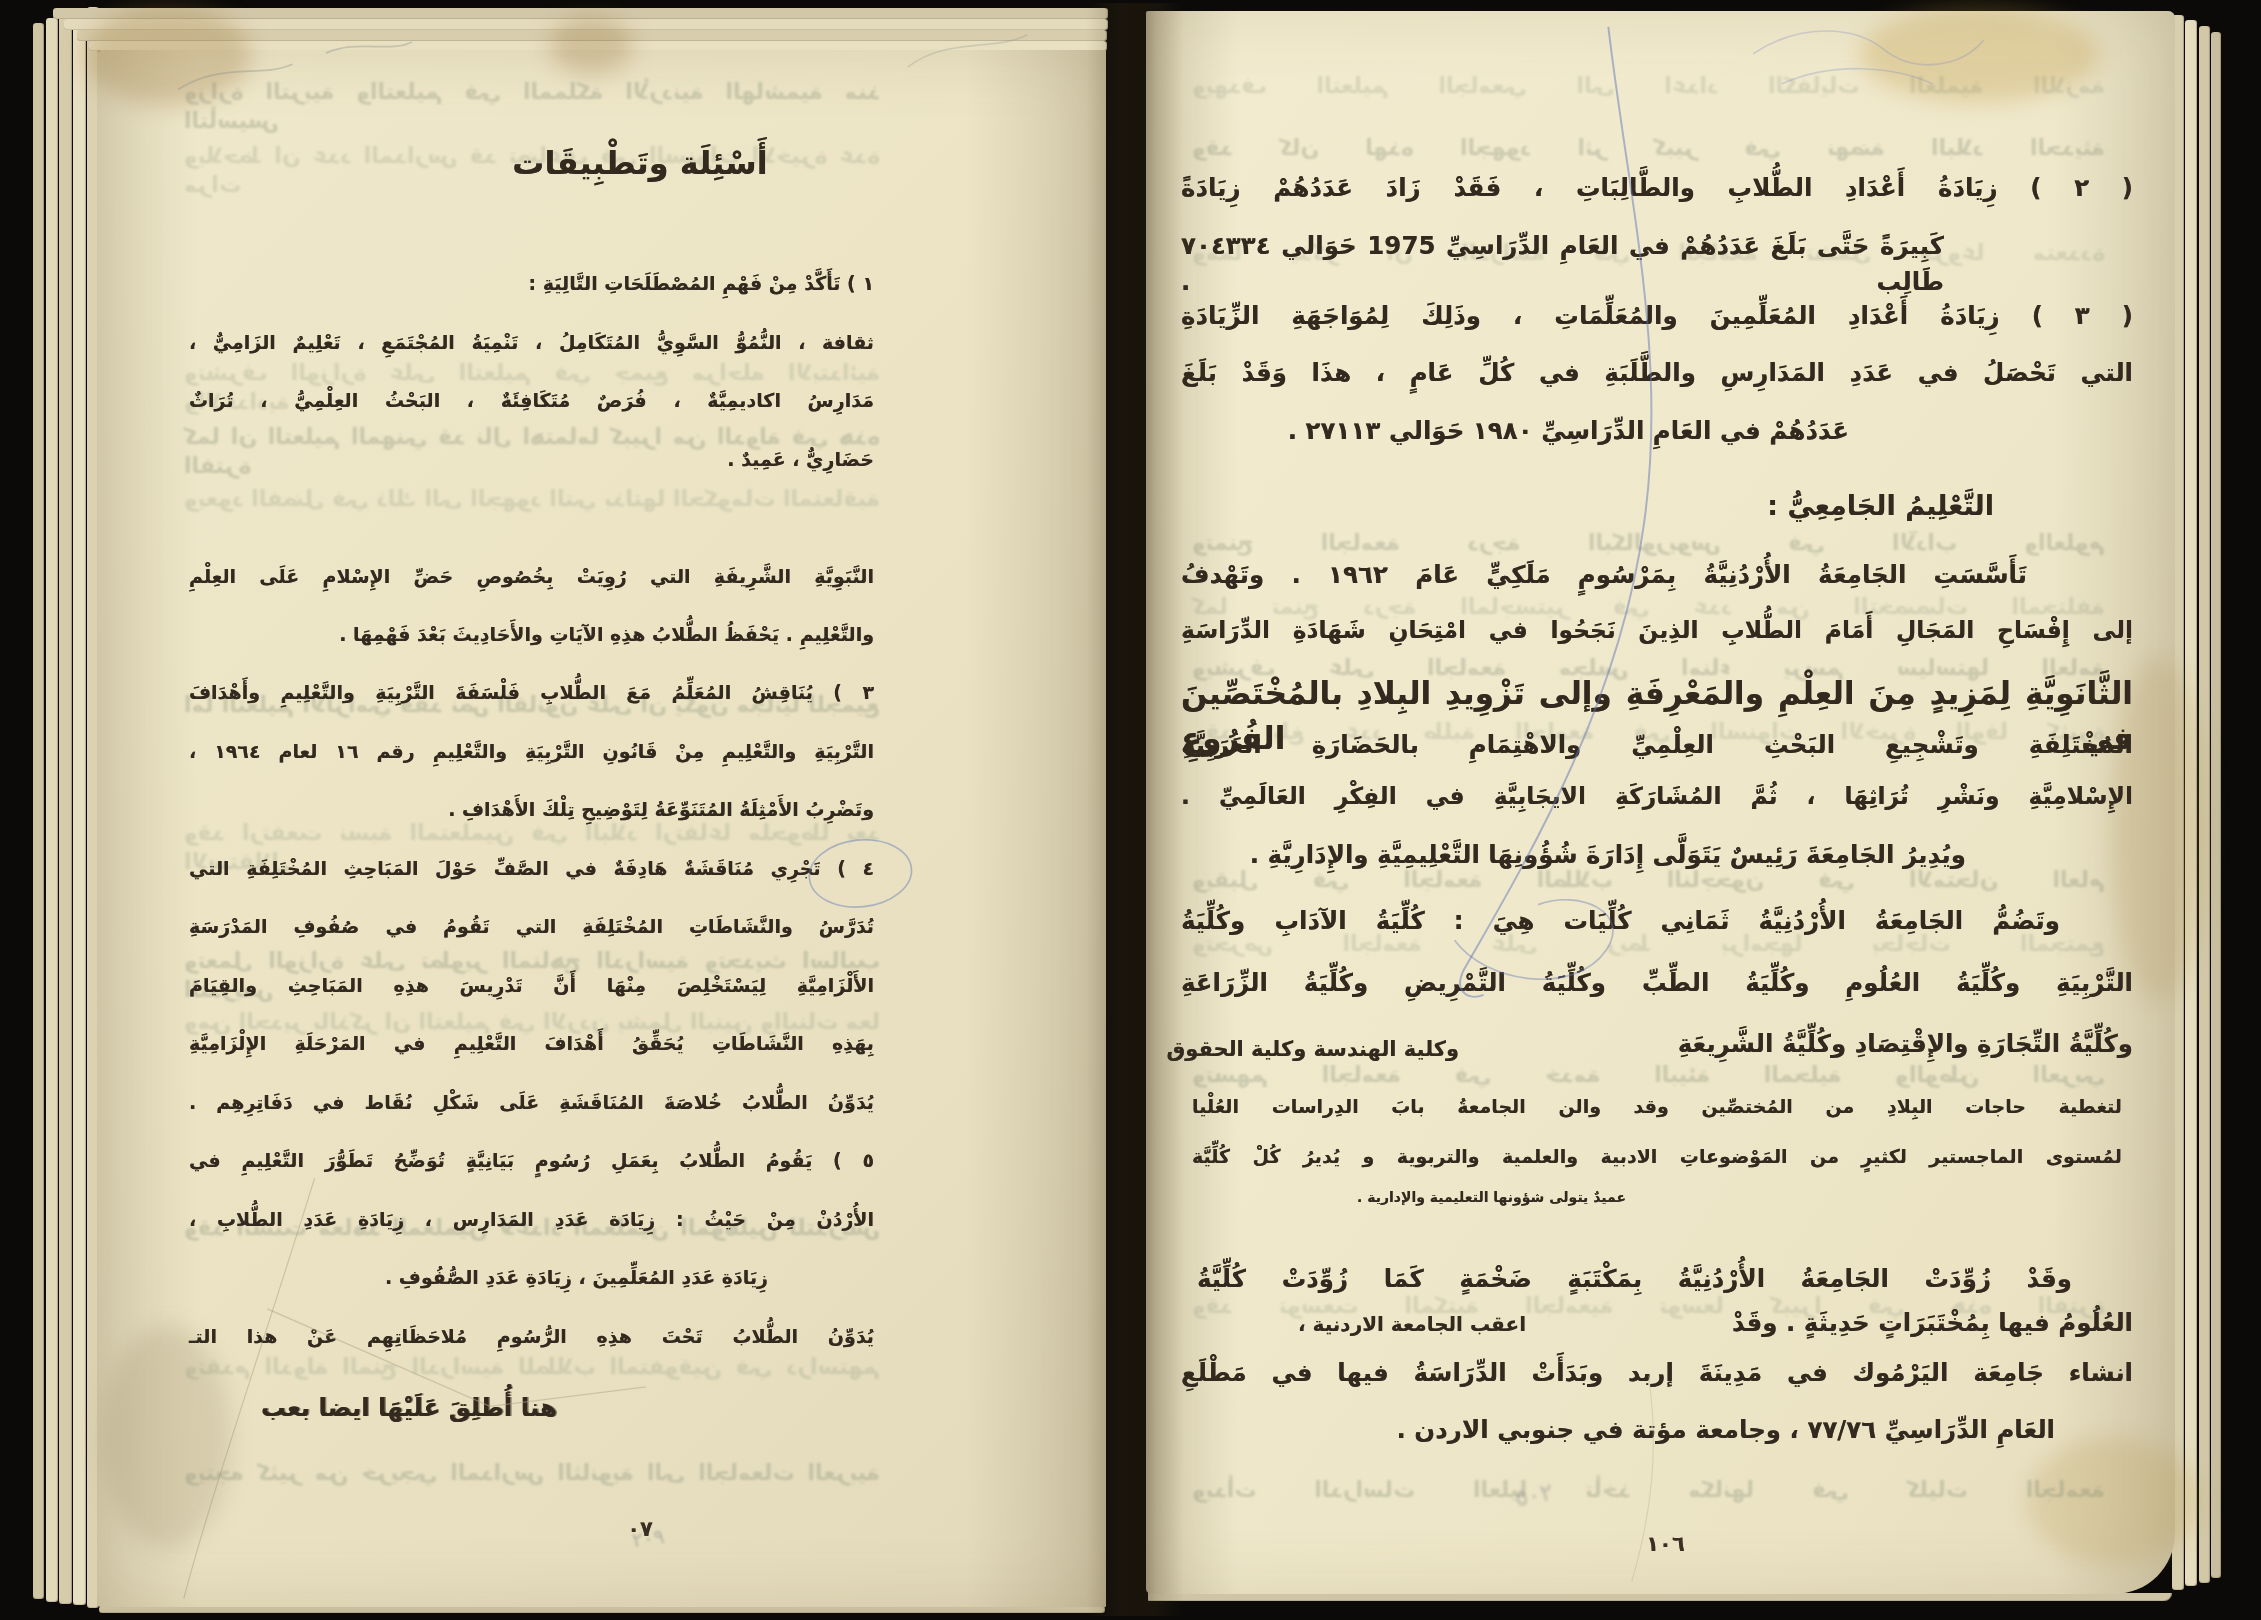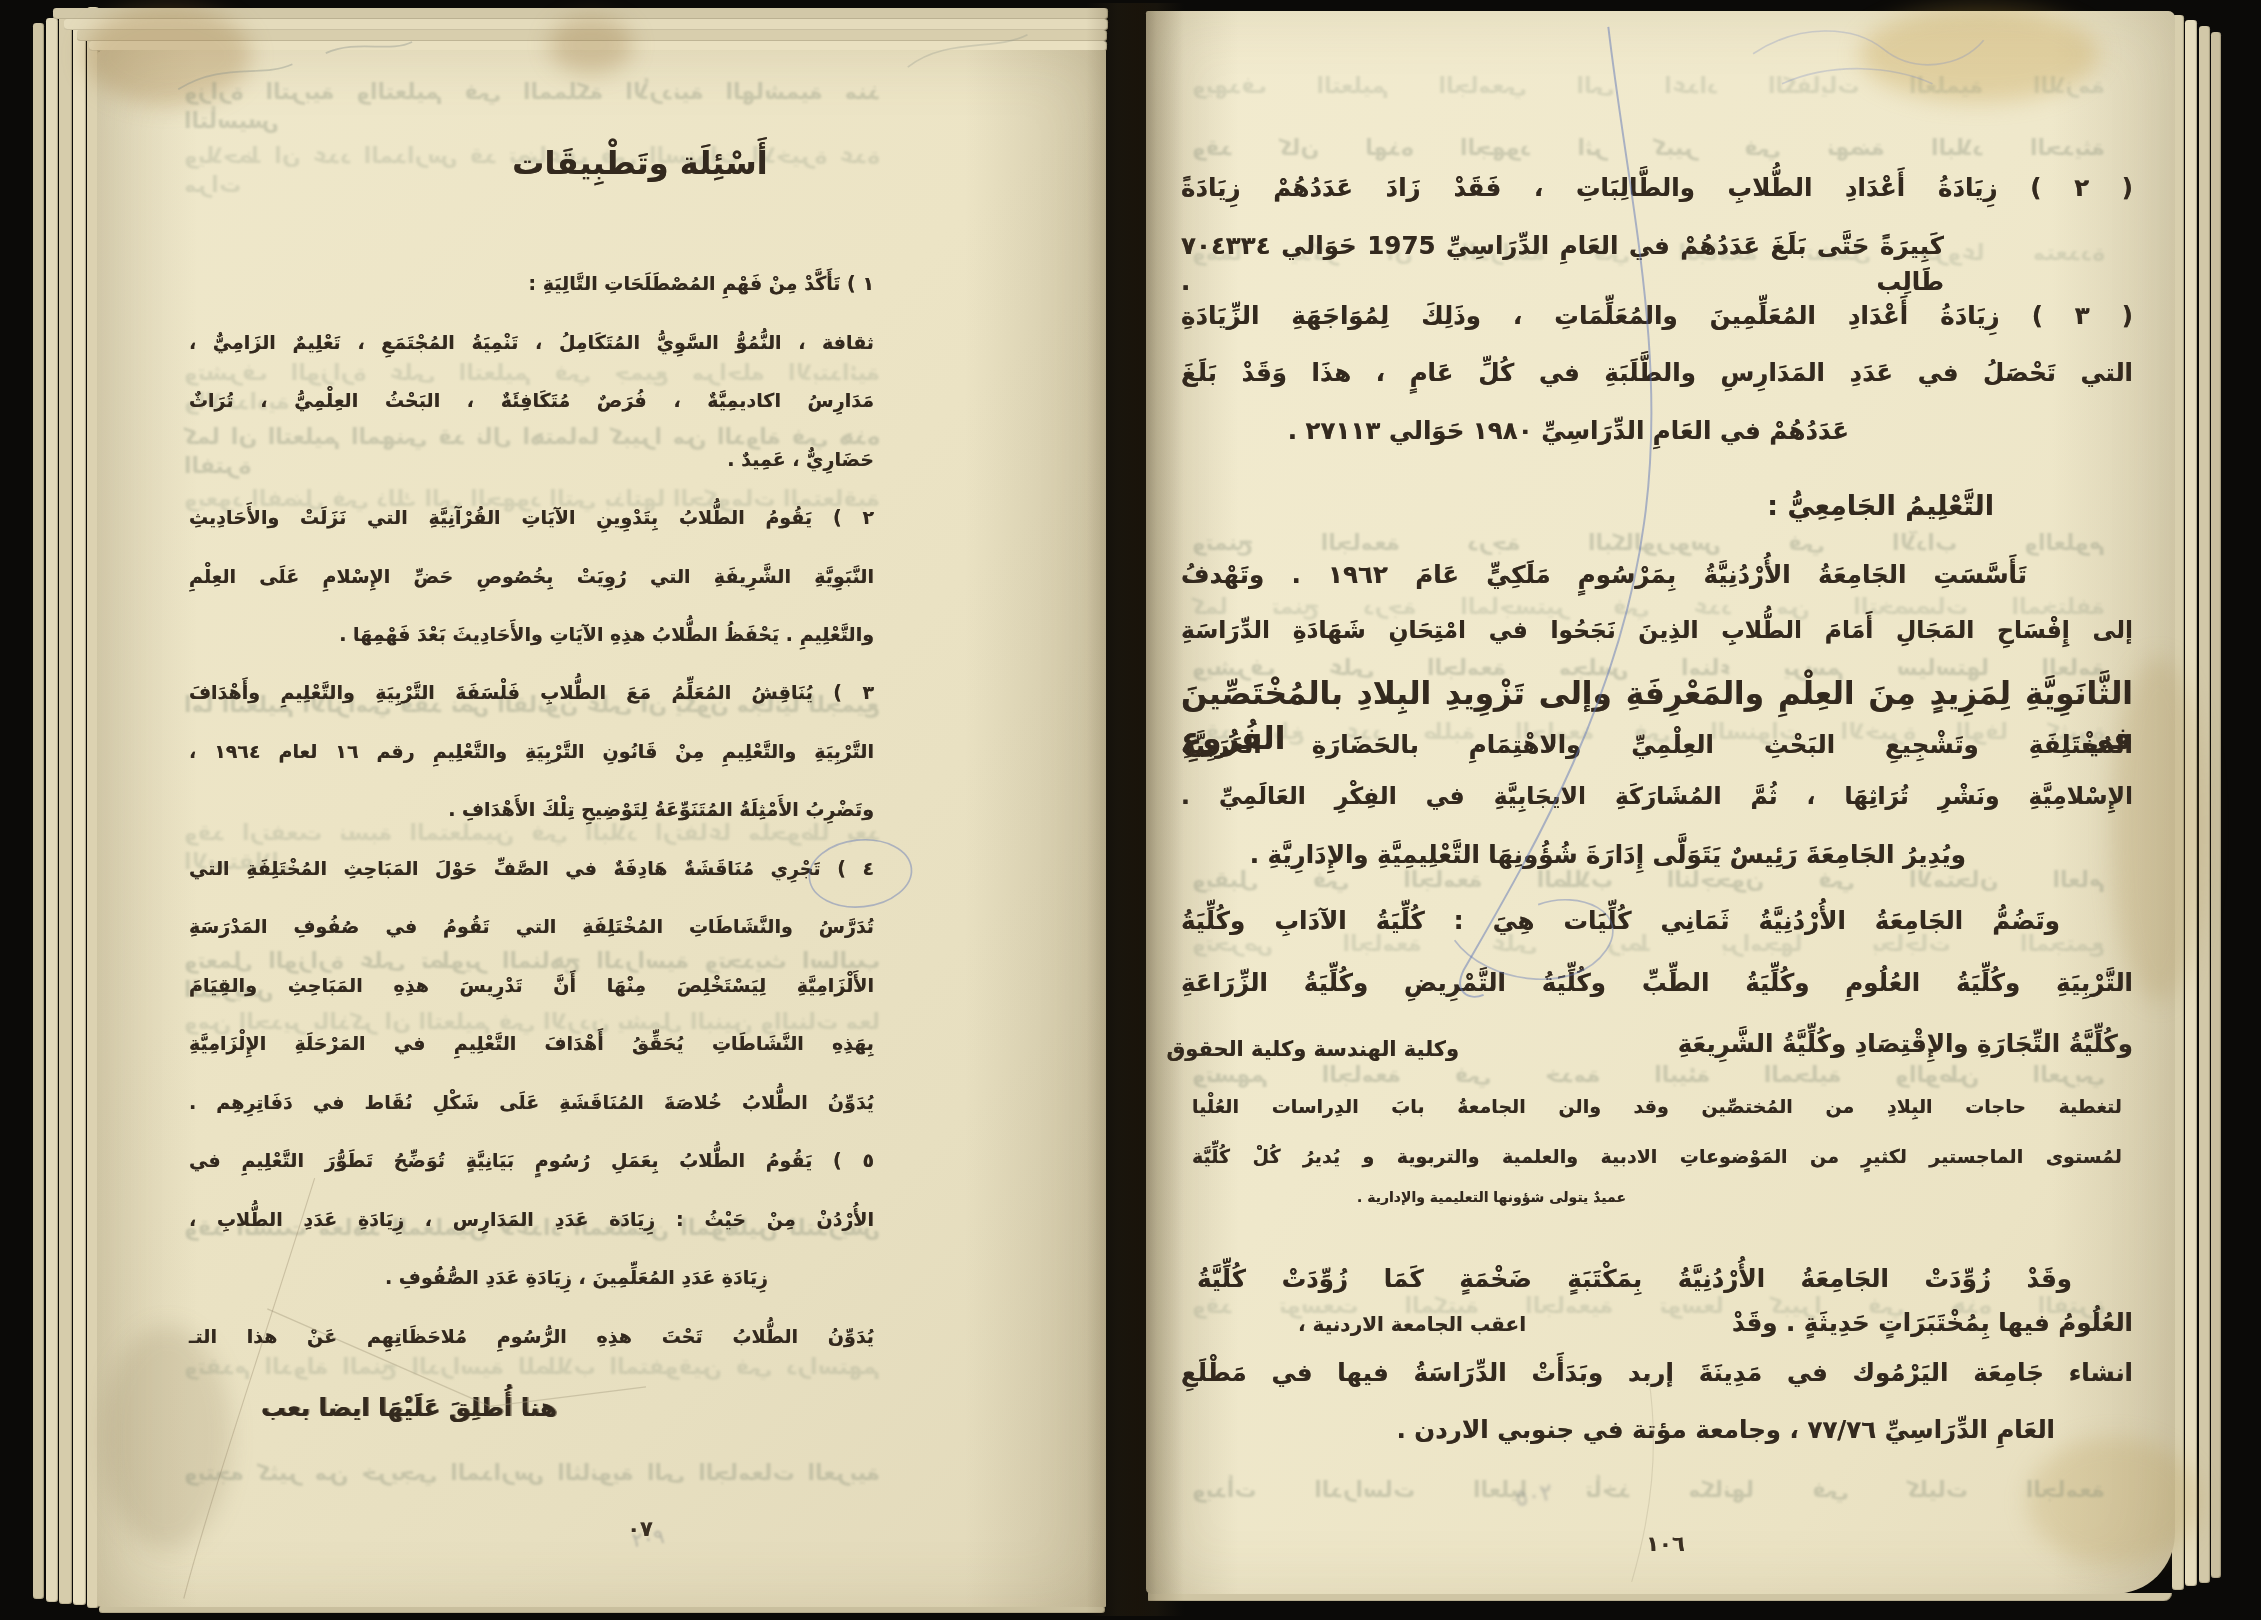--- a/index.html
+++ b/index.html
@@ -96,21 +96,20 @@
   <div class="ghost g2" style="left:1192px;right:156px;top:1292px;">وقد توسعت المكتبة الجامعية توسعا كبيرا في هذه الفترة</div>
   <div class="ghost" style="left:1192px;right:156px;top:1476px;">وبدأت الدراسات العليا تأخذ مكانها في كليات الجامعة</div>
 
   <div class="ln ttl" style="left:423px;right:1404px;top:140px;">أَسْئِلَة وتَطْبِيقَات</div>
 
   <div class="ln lp rgt" style="top:270px;">١ ) تَأَكَّدْ مِنْ فَهْمِ المُصْطَلَحَاتِ التَّالِيَةِ :</div>
   <div class="ln lp jfy" style="top:329px;">ثقافة ، النُّمُوُّ السَّوِيُّ المُتَكَامِلُ ، تَنْمِيَةُ المُجْتَمَعِ ، تَعْلِيمٌ الزَامِيٌّ ،</div>
   <div class="ln lp jfy" style="top:387px;">مَدَارِسُ اكاديمِيَّةٌ ، فُرَصٌ مُتَكَافِئَةٌ ، البَحْثُ العِلْمِيُّ ، تُرَاثٌ</div>
   <div class="ln lp rgt" style="top:446px;">حَضَارِيٌّ ، عَمِيدٌ .</div>
 
-  <div class="ln lp jfy" style="top:504px;">٢ ) يَقُومُ الطُّلابُ بِتَدْوِينِ الآيَاتِ القُرْآنِيَّةِ التي نَزَلَتْ والأَحَادِيثِ</div>
   <div class="ln lp jfy" style="top:563px;">النَّبَوِيَّةِ الشَّرِيفَةِ التي رُوِيَتْ بِخُصُوصِ حَضِّ الإِسْلامِ عَلَى العِلْمِ</div>
   <div class="ln lp rgt" style="top:621px;">والتَّعْلِيمِ . يَحْفَظُ الطُّلابُ هذِهِ الآيَاتِ والأَحَادِيثَ بَعْدَ فَهْمِهَا .</div>
 
   <div class="ln lp jfy" style="top:679px;">٣ ) يُنَاقِشُ المُعَلِّمُ مَعَ الطُّلابِ فَلْسَفَةَ التَّرْبِيَةِ والتَّعْلِيمِ وأَهْدَافَ</div>
   <div class="ln lp jfy" style="top:738px;">التَّرْبِيَةِ والتَّعْلِيمِ مِنْ قَانُونِ التَّرْبِيَةِ والتَّعْلِيمِ رقم ١٦ لعام ١٩٦٤ ،</div>
   <div class="ln lp rgt" style="top:796px;">وتَضْرِبُ الأَمْثِلَةُ المُتَنَوِّعَةُ لِتَوْضِيحِ تِلْكَ الأَهْدَافِ .</div>
 
   <div class="ln lp jfy" style="top:855px;">٤ ) تَجْرِي مُنَاقَشَةٌ هَادِفَةٌ في الصَّفِّ حَوْلَ المَبَاحِثِ المُخْتَلِفَةِ التي</div>
   <div class="ln lp jfy" style="top:913px;">تُدَرَّسُ والنَّشَاطَاتِ المُخْتَلِفَةِ التي تَقُومُ في صُفُوفِ المَدْرَسَةِ</div>
   <div class="ln lp jfy" style="top:972px;">الأَلْزَامِيَّةِ لِيَسْتَخْلِصَ مِنْهَا أَنَّ تَدْرِيسَ هذِهِ المَبَاحِثِ والقِيَامَ</div>

